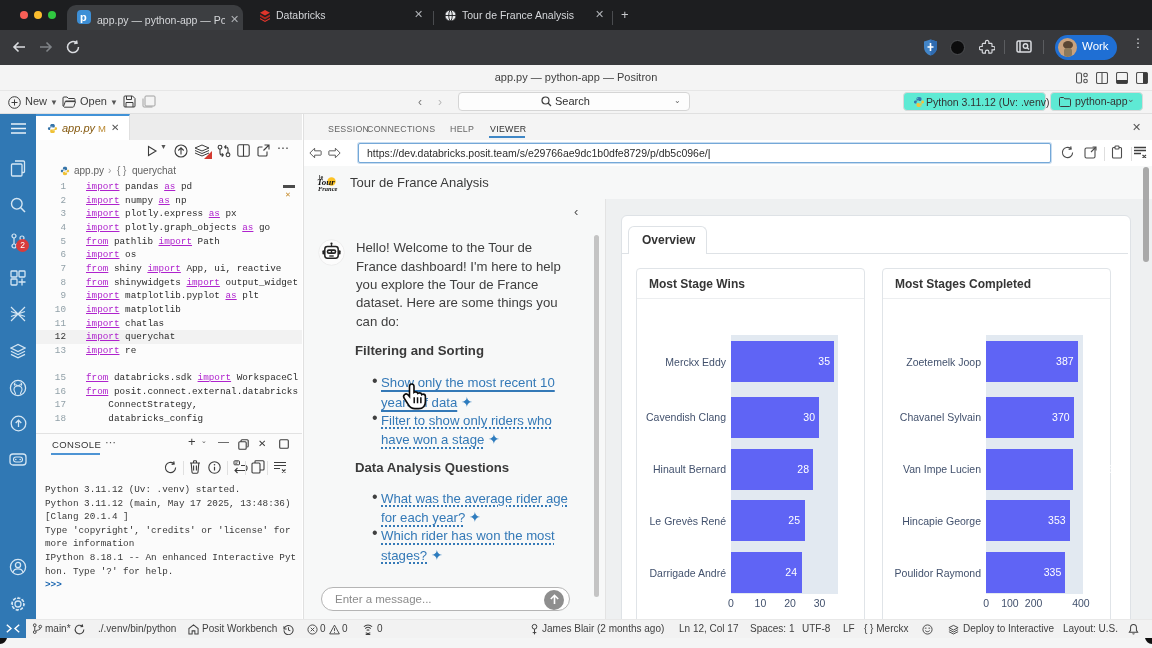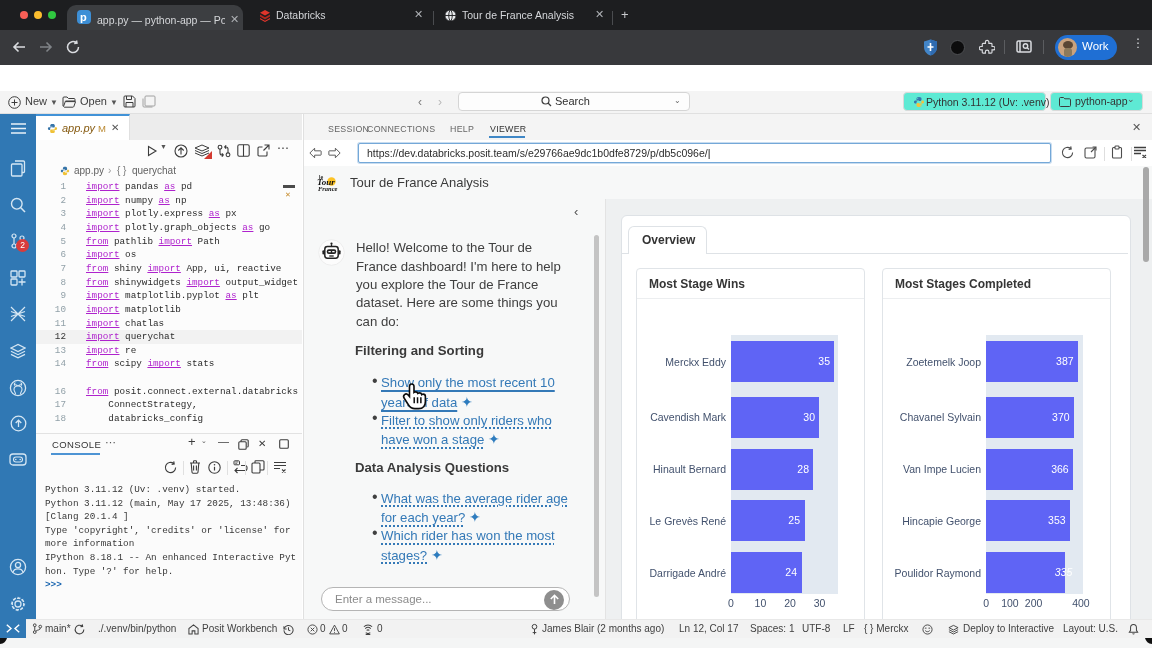--- a/index.html
+++ b/index.html
@@ -153,20 +153,40 @@
     <div class="abs" style="left:1055px;top:5px;width:62px;height:25px;background:#1f6fd4;border-radius:13px;text-align:right;">
       <div class="abs" style="left:3px;top:3px;width:19px;height:19px;border-radius:50%;background:#c9a27e;overflow:hidden;">
         <div class="abs" style="left:4.5px;top:3px;width:10px;height:8px;border-radius:50%;background:#5a4634;"></div>
         <div class="abs" style="left:5.5px;top:10px;width:8px;height:9px;background:#8d7a5c;border-radius:3px;"></div>
       </div>
       <div class="abs" style="left:27px;top:5px;color:#fff;font-size:11.5px;">Work</div>
     </div>
     <div class="abs" style="left:1132px;top:6px;color:#dadce0;font-size:12px;letter-spacing:0;">⋮</div>
   </div>
 
+  <div class="abs" id="titlebar">
+    <div class="abs" id="titletext">app.py — python-app — Positron</div>
+    <svg class="abs" style="left:1076px;top:7px;" width="12" height="12" viewBox="0 0 12 12">
+        <rect x="0.5" y="1" width="5" height="10" rx="1.5" fill="none" stroke="#515151" stroke-width="1.1"></rect>
+        <circle cx="9.5" cy="3" r="1.8" fill="none" stroke="#515151" stroke-width="1.1"></circle>
+        <circle cx="9.5" cy="9" r="1.8" fill="none" stroke="#515151" stroke-width="1.1"></circle>
+      </svg>
+    <svg class="abs" style="left:1096px;top:7px;" width="12" height="12" viewBox="0 0 12 12">
+        <rect x="0.5" y="0.5" width="11" height="11" rx="1.5" fill="none" stroke="#515151" stroke-width="1.1"></rect>
+        <path d="M6 0.5 V11.5" stroke="#515151" stroke-width="1.1"></path>
+      </svg>
+    <svg class="abs" style="left:1116px;top:7px;" width="12" height="12" viewBox="0 0 12 12">
+        <rect x="0.5" y="0.5" width="11" height="11" rx="1.5" fill="none" stroke="#515151" stroke-width="1.1"></rect>
+        <path d="M0.5 8 H11.5 V10 A1.5 1.5 0 0 1 10 11.5 H2 A1.5 1.5 0 0 1 0.5 10 Z" fill="#3c3c3c"></path>
+      </svg>
+    <svg class="abs" style="left:1136px;top:7px;" width="12" height="12" viewBox="0 0 12 12">
+        <rect x="0.5" y="0.5" width="11" height="11" rx="1.5" fill="none" stroke="#515151" stroke-width="1.1"></rect>
+        <path d="M7 0.5 H10 A 1.5 1.5 0 0 1 11.5 2 V10 A1.5 1.5 0 0 1 10 11.5 H7 Z" fill="#3c3c3c"></path>
+      </svg>
+  </div>
 
   <div class="abs" id="toolbar">
     <svg class="abs" style="left:8px;top:5px;" width="13" height="13" viewBox="0 0 13 13">
         <circle cx="6.5" cy="6.5" r="5.8" fill="none" stroke="#3c3c3c" stroke-width="1"></circle>
         <path d="M6.5 3.5 V9.5 M3.5 6.5 H9.5" stroke="#3c3c3c" stroke-width="1"></path>
       </svg>
     <div class="abs tbtn" style="left:25px;">New <span style="font-size:8px;color:#555;">▼</span></div>
     <svg class="abs" style="left:62px;top:5px;" width="14" height="12" viewBox="0 0 14 12">
         <path d="M1 2 A1 1 0 0 1 2 1 H5 L6.5 2.5 H12 A1 1 0 0 1 13 3.5 V5 H3.5 L1.5 10.5 A0.8 0.8 0 0 1 1 10 Z M3.8 5.6 H13.6 L11.8 10.6 A1 1 0 0 1 10.9 11.2 H2.1" fill="none" stroke="#3c3c3c" stroke-width="1"></path>
       </svg>
@@ -361,23 +381,23 @@
         <span class="ct"><span class="kw">import</span> chatlas</span>
       </div>
     <div class="cl" style="top:150.15px;background:#f2f2f2;">
         <span class="ln" style="color:#333;">12</span>
         <span class="ct"><span class="kw">import</span> querychat</span>
       </div>
     <div class="cl" style="top:163.8px;">
         <span class="ln">13</span>
         <span class="ct"><span class="kw">import</span> re</span>
       </div>
-    <div class="cl" style="top:177.45px;">
-        <span class="ln">14</span>
-        <span class="ct"><span class="kw">from</span> scipy <span class="kw">import</span> stats</span>
+    <div class="cl" style="top:191.1px;">
+        <span class="ln">15</span>
+        <span class="ct"><span class="kw">from</span> databricks.sdk <span class="kw">import</span> WorkspaceCl</span>
       </div>
     <div class="cl" style="top:204.75px;">
         <span class="ln">16</span>
         <span class="ct"><span class="kw">from</span> posit.connect.external.databricks</span>
       </div>
     <div class="cl" style="top:218.4px;">
         <span class="ln">17</span>
         <span class="ct">&nbsp;&nbsp;&nbsp;&nbsp;ConnectStrategy,</span>
       </div>
     <div class="cl" style="top:232.05px;">
@@ -557,44 +577,44 @@
             <div class="bar" style="left:94px;top:127.5px;width:88.3px;height:41px;"></div>
             <div class="bar" style="left:94px;top:179.5px;width:82.4px;height:41px;"></div>
             <div class="bar" style="left:94px;top:231px;width:73.6px;height:41px;"></div>
             <div class="bar" style="left:94px;top:283px;width:70.7px;height:41px;"></div>
             <div class="bval" style="left:94px;top:86px;width:99px;">35</div>
             <div class="bval" style="left:94px;top:141.5px;width:84px;">30</div>
             <div class="bval" style="left:94px;top:193.5px;width:78px;">28</div>
             <div class="bval" style="left:94px;top:245px;width:69px;">25</div>
             <div class="bval" style="left:94px;top:297px;width:66px;">24</div>
             <div class="bname" style="left:0px;top:86.5px;width:89px;">Merckx Eddy</div>
-            <div class="bname" style="left:0px;top:142px;width:89px;">Cavendish Mark</div>
+            <div class="bname" style="left:0px;top:142px;width:89px;">Cavendish Clang</div>
             <div class="bname" style="left:0px;top:194px;width:89px;">Hinault Bernard</div>
             <div class="bname" style="left:0px;top:245.5px;width:89px;">Le Grevès René</div>
             <div class="bname" style="left:0px;top:297.5px;width:89px;">Darrigade André</div>
             <div class="tick" style="left:79px;top:328px;">0</div>
             <div class="tick" style="left:108.4px;top:328px;">10</div>
             <div class="tick" style="left:138px;top:328px;">20</div>
             <div class="tick" style="left:167.5px;top:328px;">30</div>
           </div>
 
           <div class="ccard" style="left:260px;top:52px;width:227px;height:360px;">
             <div class="chdr"></div>
             <div class="ctitle">Most Stages Completed</div>
             <div class="abs" style="left:103px;top:66px;width:97px;height:259px;background:#e2e9f1;"></div>
             <div class="bar" style="left:103px;top:72px;width:91.6px;height:41px;"></div>
             <div class="bar" style="left:103px;top:127.5px;width:87.6px;height:41px;"></div>
             <div class="bar" style="left:103px;top:179.5px;width:86.7px;height:41px;"></div>
             <div class="bar" style="left:103px;top:231px;width:83.6px;height:41px;"></div>
             <div class="bar" style="left:103px;top:283px;width:79.3px;height:41px;"></div>
             <div class="bval" style="left:103px;top:86px;width:87.6px;">387</div>
             <div class="bval" style="left:103px;top:141.5px;width:83.6px;">370</div>
-            <div class="bval" style="left:103px;top:193.5px;width:82.7px;">366</div>
+            <div class="bval" style="left:103px;top:193.5px;width:82.7px;padding-left:44px;">366</div>
             <div class="bval" style="left:103px;top:245px;width:79.6px;">353</div>
-            <div class="bval" style="left:114px;top:297px;width:75.3px;font-style:italic;">335</div>
+            <div class="bval" style="left:103px;top:297px;width:75.3px;">335</div>
             <div class="bname" style="left:0px;top:86.5px;width:98px;">Zoetemelk Joop</div>
             <div class="bname" style="left:0px;top:142px;width:98px;">Chavanel Sylvain</div>
             <div class="bname" style="left:0px;top:194px;width:98px;">Van Impe Lucien</div>
             <div class="bname" style="left:0px;top:245.5px;width:98px;">Hincapie George</div>
             <div class="bname" style="left:0px;top:297.5px;width:98px;">Poulidor Raymond</div>
             <div class="tick" style="left:88.2px;top:328px;">0</div>
             <div class="tick" style="left:111.9px;top:328px;">100</div>
             <div class="tick" style="left:135.6px;top:328px;">200</div>
             <div class="tick" style="left:159.2px;top:328px;margin-top:27px;">300</div>
             <div class="tick" style="left:182.9px;top:328px;">400</div>

